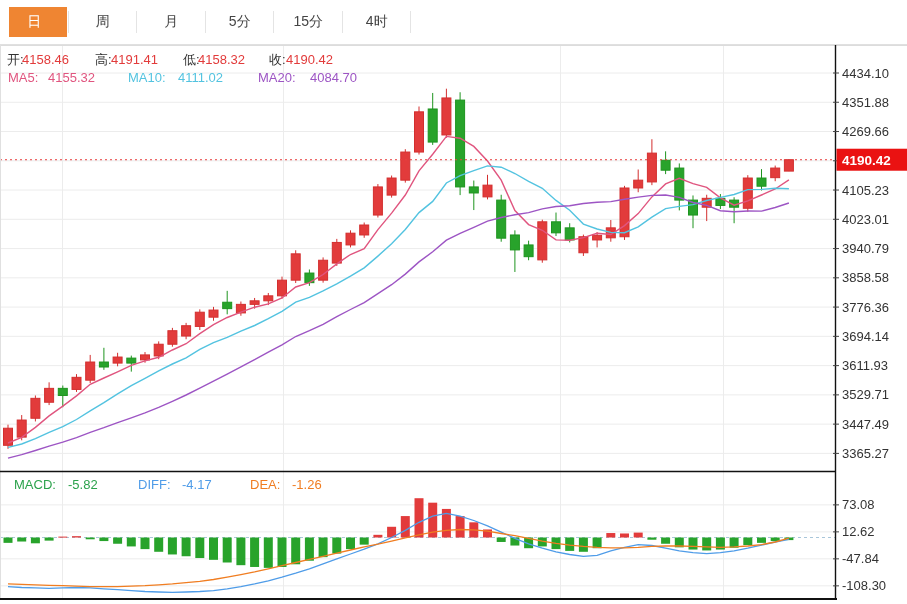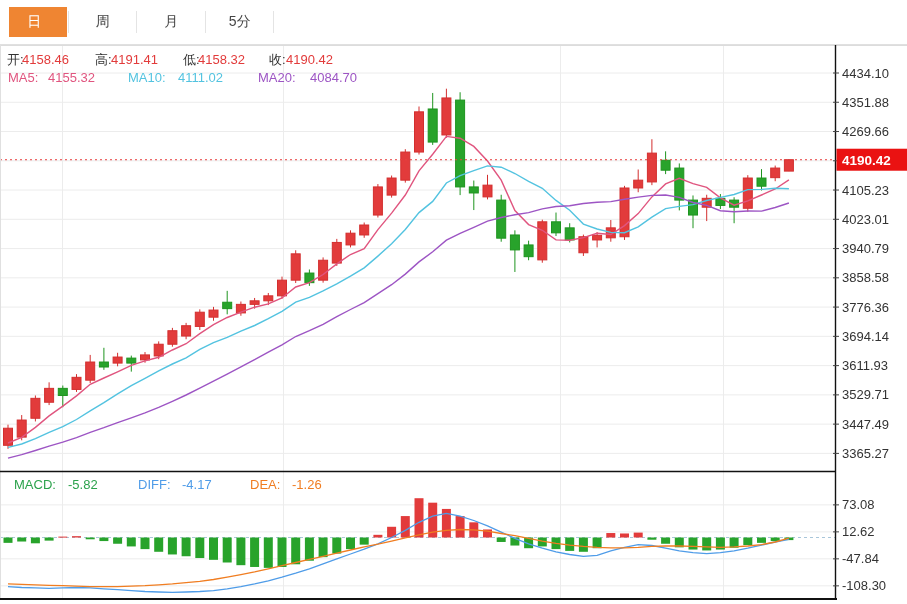--- a/index.html
+++ b/index.html
@@ -24,20 +24,26 @@
       <span class="lbl">日</span>
     </div>
   <div class="tab">
       <span class="lbl">周</span>
     </div>
   <div class="tab">
       <span class="lbl">月</span>
     </div>
   <div class="tab">
       <span class="lbl">5分</span>
+    </div>
+  <div class="tab">
+      <span class="lbl">15分</span>
+    </div>
+  <div class="tab">
+      <span class="lbl">4时</span>
     </div>
 </div>
 
 <div class="chart-wrap">
   <svg width="907" height="559" viewBox="0 45 907 559" xmlns="http://www.w3.org/2000/svg">
       <line x1="0" y1="73" x2="835" y2="73" stroke="#ececec" stroke-width="1"></line>
       <line x1="0" y1="102.2620980000001" x2="835" y2="102.2620980000001" stroke="#ececec" stroke-width="1"></line>
       <line x1="0" y1="131.5241960000002" x2="835" y2="131.5241960000002" stroke="#ececec" stroke-width="1"></line>
       <line x1="0" y1="160.78629400000028" x2="835" y2="160.78629400000028" stroke="#ececec" stroke-width="1"></line>
       <line x1="0" y1="190.04483300000027" x2="835" y2="190.04483300000027" stroke="#ececec" stroke-width="1"></line>

